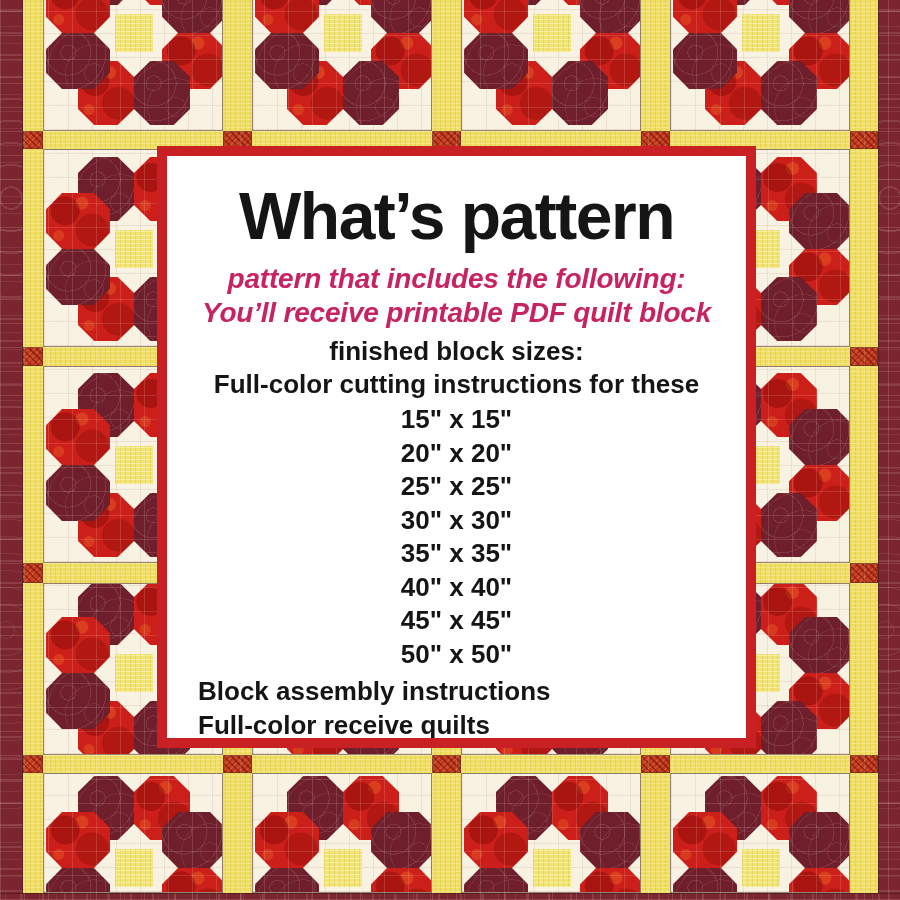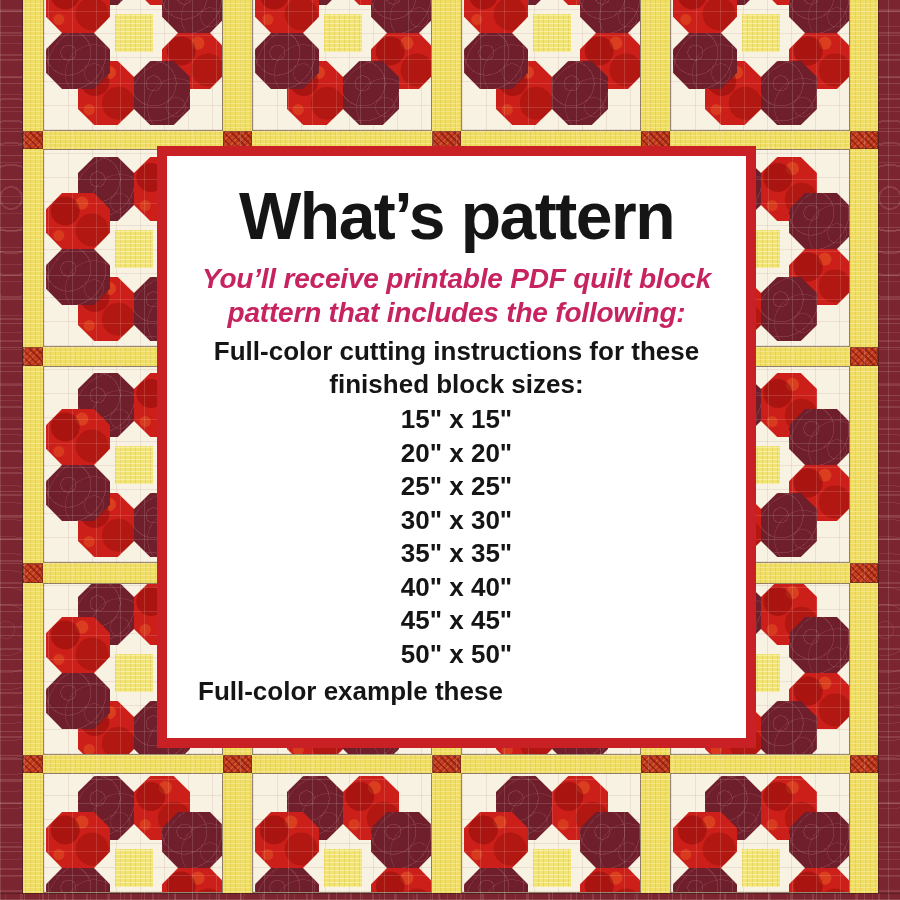--- a/index.html
+++ b/index.html
@@ -330,34 +330,35 @@
       <div class="cornerstone" style="left: 641px; top: 755px; width: 29px; height: 18px;"></div>
       <div class="cornerstone" style="left: 850px; top: 755px; width: 28px; height: 18px;"></div>
       <div class="binding left" style="left: 0px; top: 0px; width: 22px; height: 900px;"></div>
       <div class="binding right" style="left: 878px; top: 0px; width: 22px; height: 900px;"></div>
       <div class="binding bottom" style="left: 0px; top: 893px; width: 900px; height: 7px;"></div>
     </div>
 
   <div class="panel">
     <h1 class="panel-title">What’s pattern</h1>
     <div class="subtitle">
+        <div>pattern that includes the following:</div>
         <div>You’ll receive printable PDF quilt block</div>
-        <div>pattern that includes the following:</div>
       </div>
     <div class="intro">
+        <div>finished block sizes:</div>
         <div>Full-color cutting instructions for these</div>
-        <div>finished block sizes:</div>
       </div>
     <div class="sizes">
         <div>15" x 15"</div>
         <div>20" x 20"</div>
         <div>25" x 25"</div>
         <div>30" x 30"</div>
         <div>35" x 35"</div>
         <div>40" x 40"</div>
         <div>45" x 45"</div>
         <div>50" x 50"</div>
       </div>
     <div class="extras">
-        <div>Full-color example these</div>
+        <div>Block assembly instructions</div>
+        <div>Full-color receive quilts</div>
       </div>
   </div>
 </div>
 
 </body></html>

